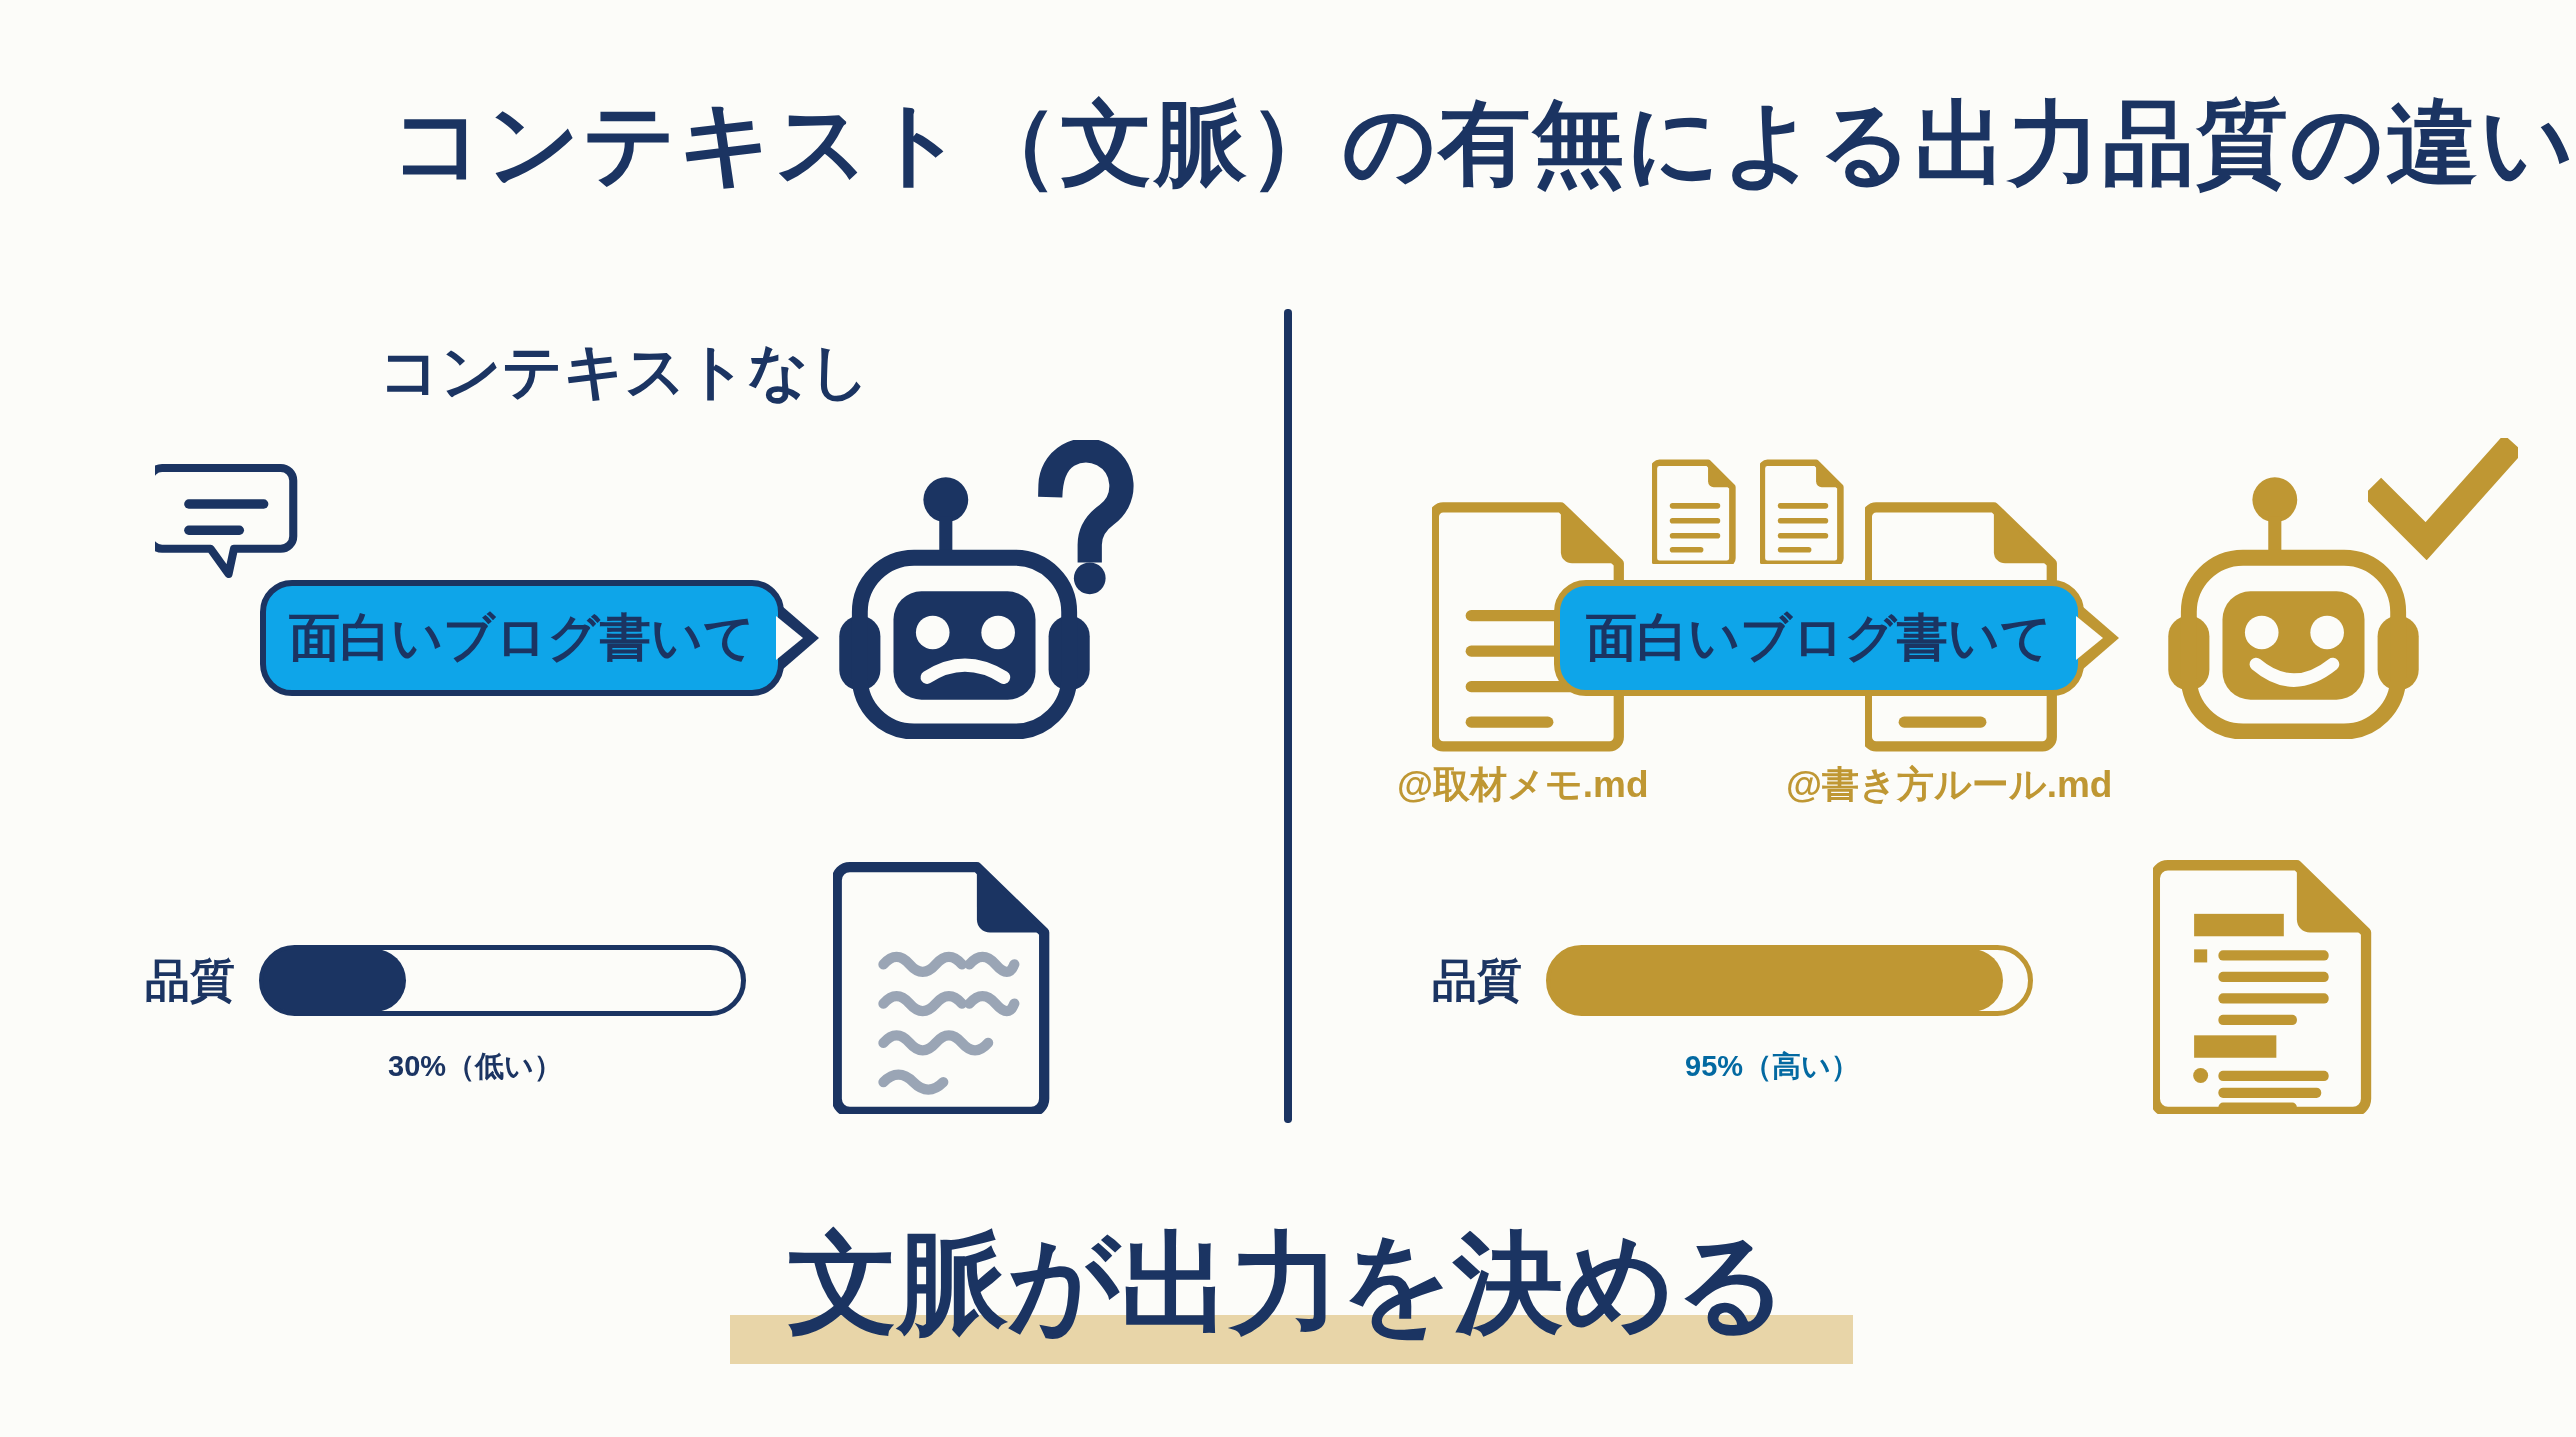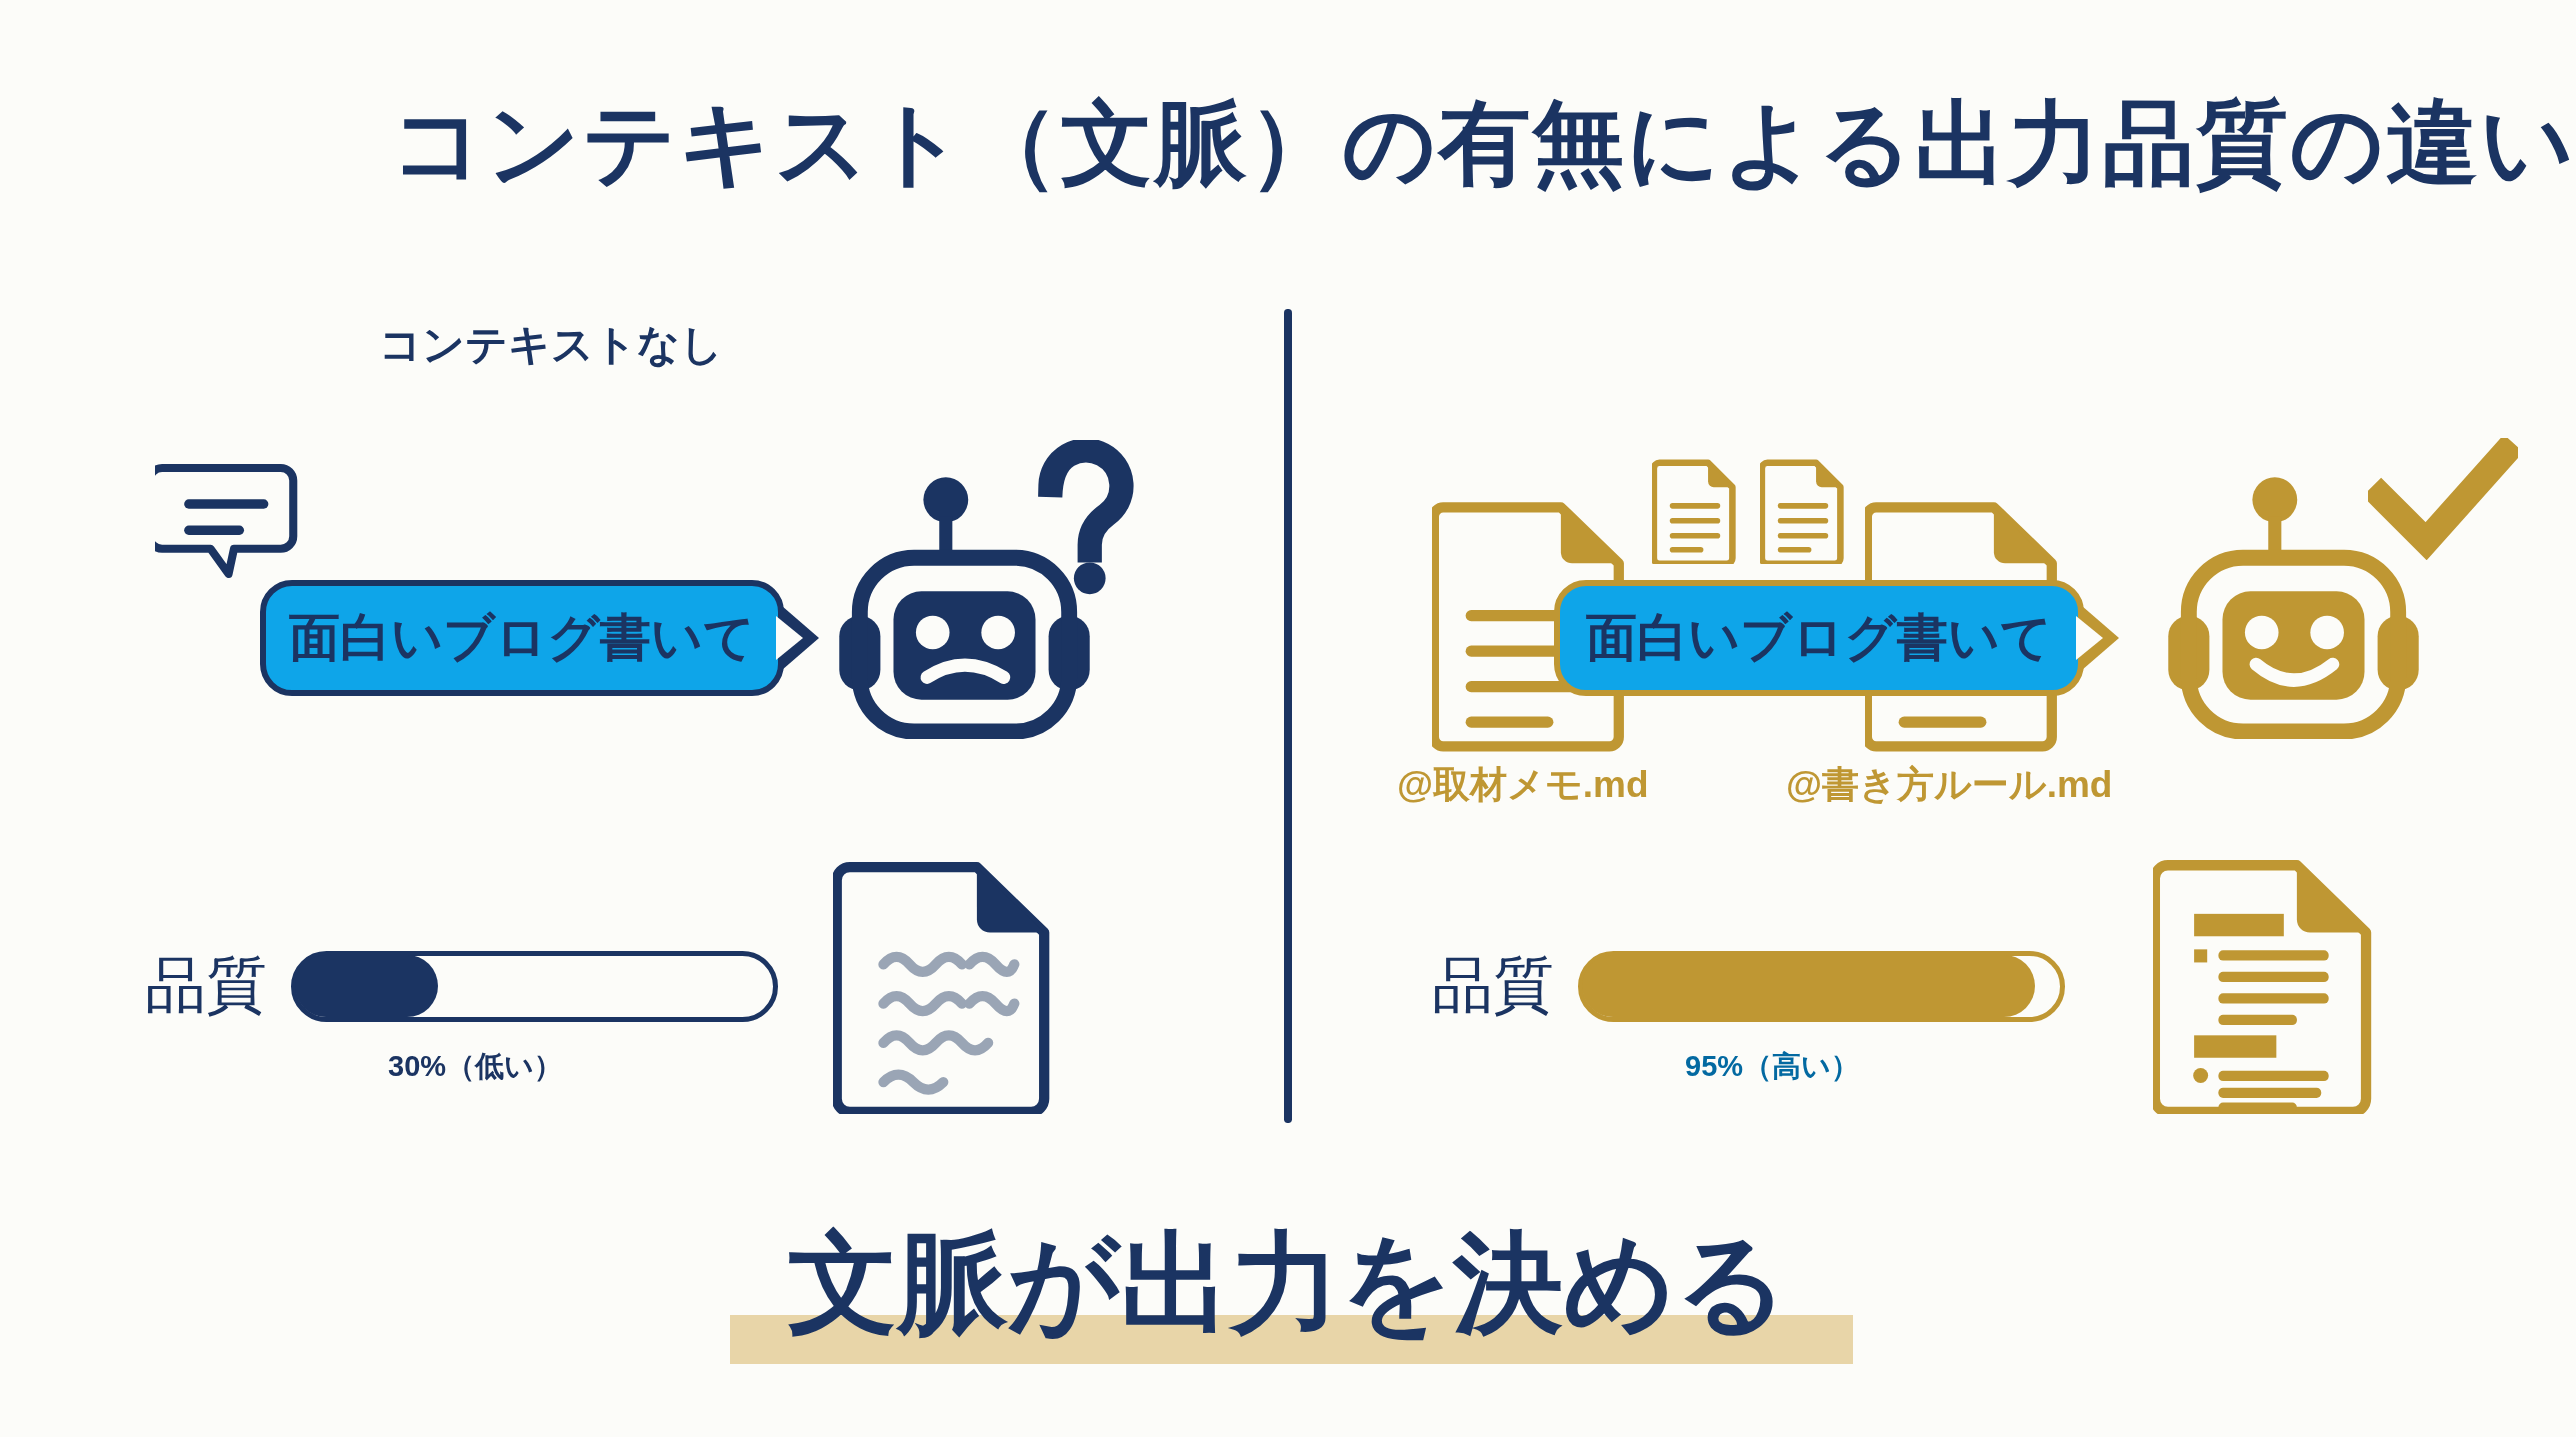--- a/index.html
+++ b/index.html
@@ -24,22 +24,22 @@
 
   
   .divider{
     position:absolute;left:1284px;top:309px;
     width:7.5px;height:814px;
     background:#1B3462;border-radius:3.7px;
   }
 
   
   .col-head{
-    position:absolute;top:317px;
-    font-size:42px;font-weight:bold;white-space:nowrap;text-align:center;
+    position:absolute;top:332px;
+    font-size:60px;font-weight:bold;white-space:nowrap;text-align:center;
   }
   .col-head.left{left:379px;color:#1B3462;}
   .col-head.right{left:1676px;color:#BF9733;}
 
   
   .icon{position:absolute;}
 
   
   .bubble{
     position:absolute;
@@ -86,21 +86,21 @@
   .bubble-right .tail::after{
     content:"";position:absolute;left:-43px;top:-22.5px;
     border-top:22.5px solid transparent;
     border-bottom:22.5px solid transparent;
     border-left:27px solid #FCFCF9;
   }
 
   
   .quality-row{position:absolute;display:flex;align-items:center;}
   .quality-label{
-    font-size:61px;font-weight:normal;color:#1B3462;margin-right:24px;text-align:center;
+    font-size:45px;font-weight:bold;color:#1B3462;margin-right:24px;text-align:center;
   }
   .bar-track{
     width:487px;height:71px;border-radius:36px;
     background:#FCFCF9;box-sizing:border-box;position:relative;
   }
   .bar-track.navy{border:5.6px solid #1B3462;}
   .bar-track.gold{border:5.6px solid #BF9733;}
   .bar-fill{
     position:absolute;left:-0.9px;top:-0.9px;bottom:-0.9px;
     border-radius:36px;

